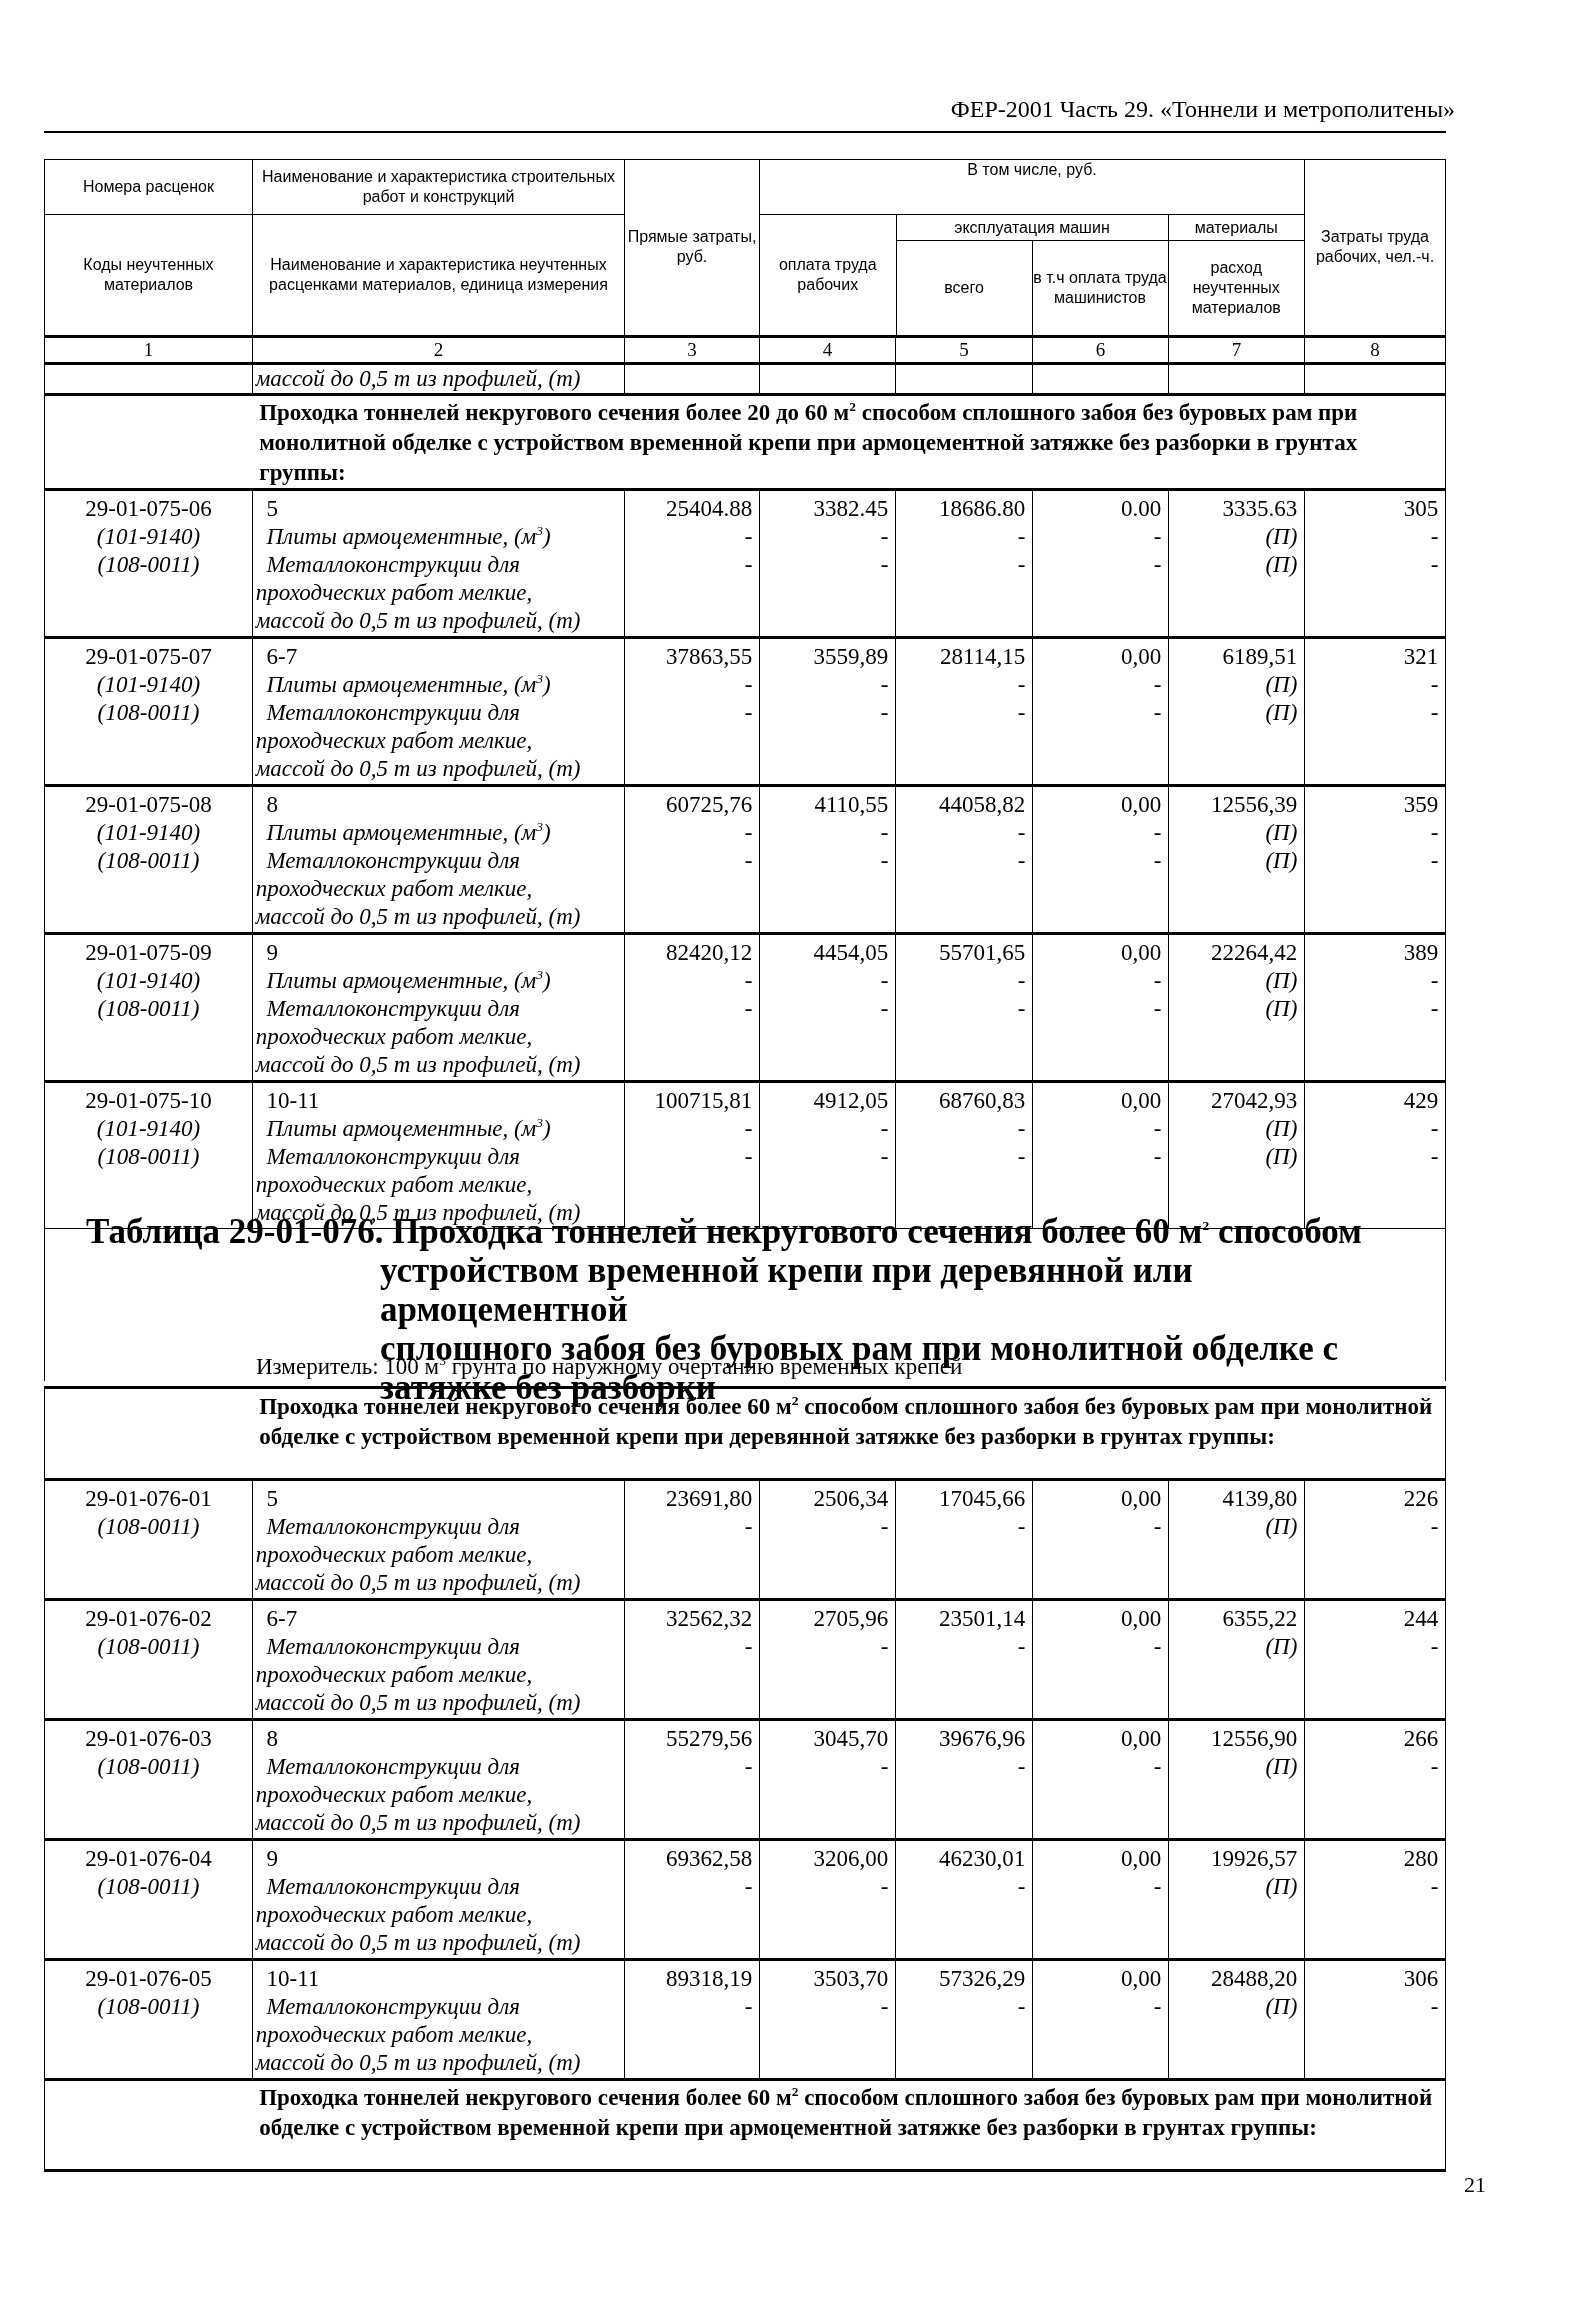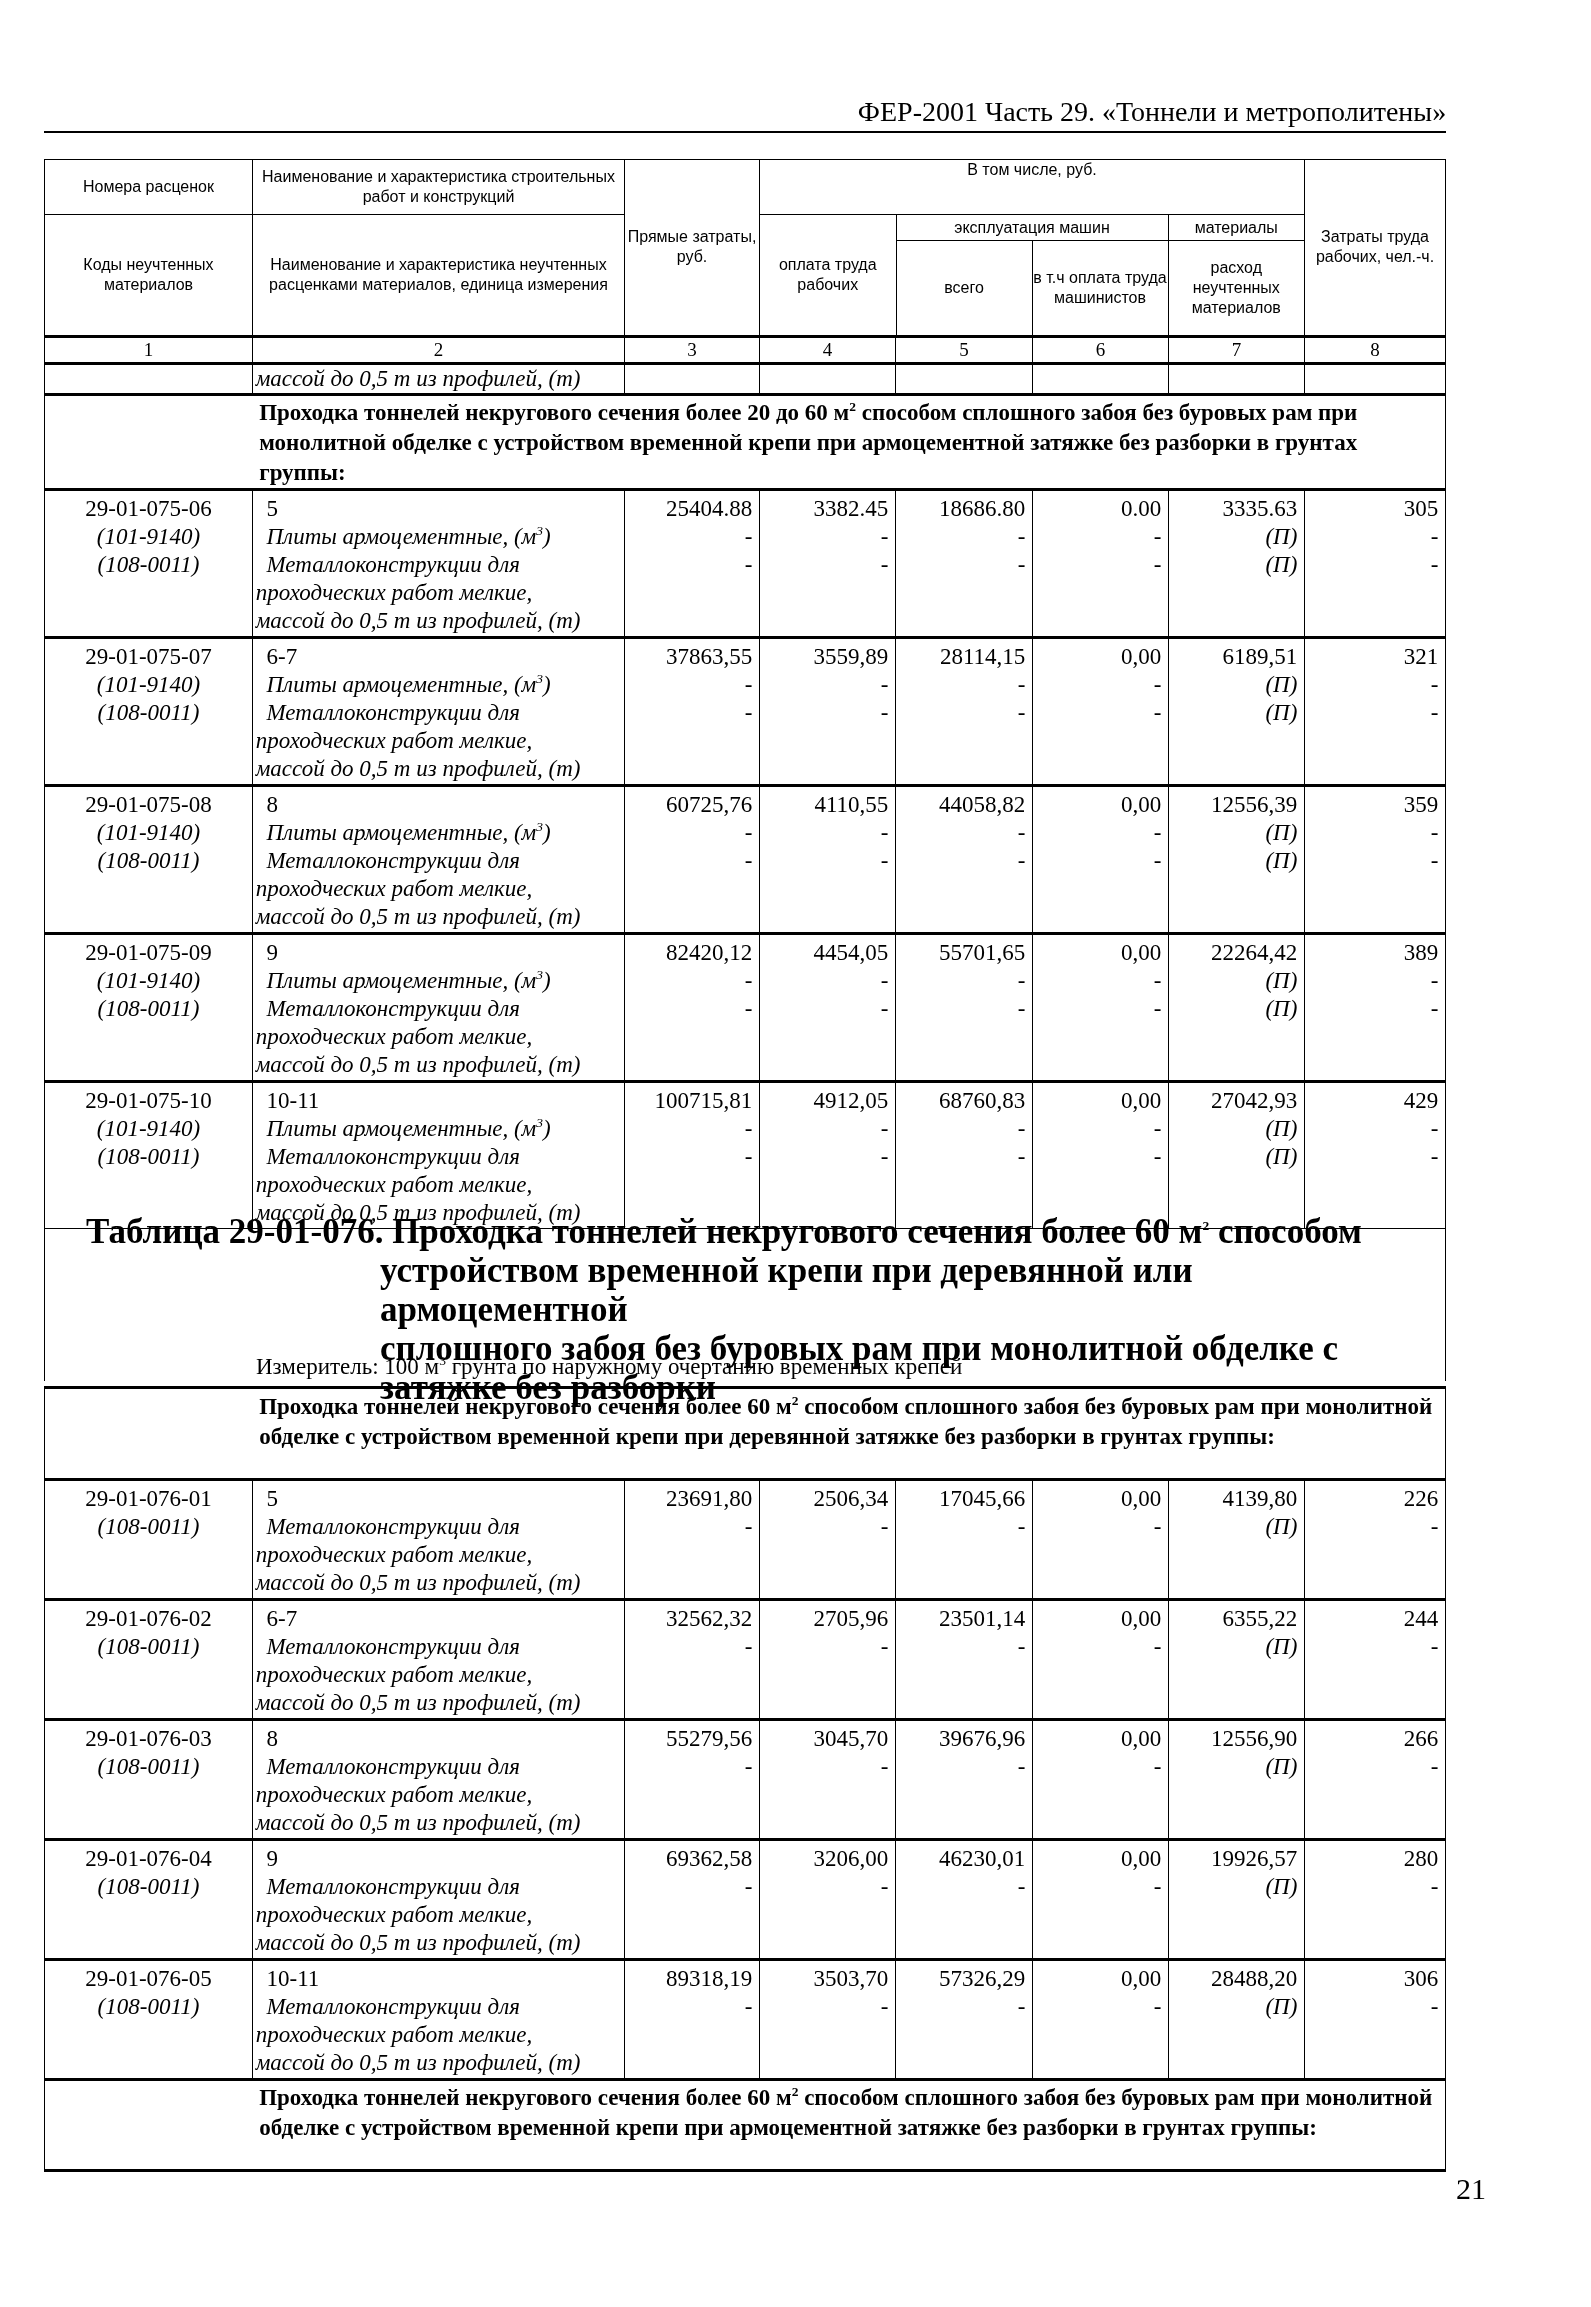--- a/index.html
+++ b/index.html
@@ -1,19 +1,19 @@
 <!DOCTYPE html>
 <html style="font-size:10.8px"><head>
 <meta charset="utf-8">
 <style>
   html, body { margin: 0; padding: 0; background: #fff; }
   body { width: 1591px; height: 2307px; position: relative; font-family: "Liberation Serif", serif; color: #000; overflow: hidden; }
-  .running-head { position: absolute; left: 849px; top: 96px; width: 606px; text-align: center; font-size: 28px; }
+  .running-head { position: absolute; left: 849px; top: 96px; width: 606px; text-align: right; font-size: 24px; }
   .head-rule { position: absolute; left: 44px; top: 131px; width: 1402px; height: 2px; background: #000; }
-  .page-num { position: absolute; right: 105px; top: 2172px; font-size: 30px; }
+  .page-num { position: absolute; right: 105px; top: 2172px; font-size: 22px; }
 
   table { border-collapse: collapse; position: absolute; left: 44px; width: 1401px; table-layout: fixed; }
   td, th { border: 1.3px solid #000; padding: 0; vertical-align: top; }
   .hdr th { font-weight: normal; font-family: "Liberation Sans", sans-serif; font-size: 16px; text-align: center; vertical-align: middle; line-height: 20px; }
   .colnum td { text-align: center; font-size: 19px; height: 24px; vertical-align: middle; }
   .thick-top td { border-top: 3.4px solid #000; }
 
   .code { text-align: center; font-size: 23px; line-height: 28px; padding-top: 4px; }
   .code .sub { font-style: italic; display: block; }
   .desc { font-size: 23px; line-height: 28px; padding-top: 4px; }

